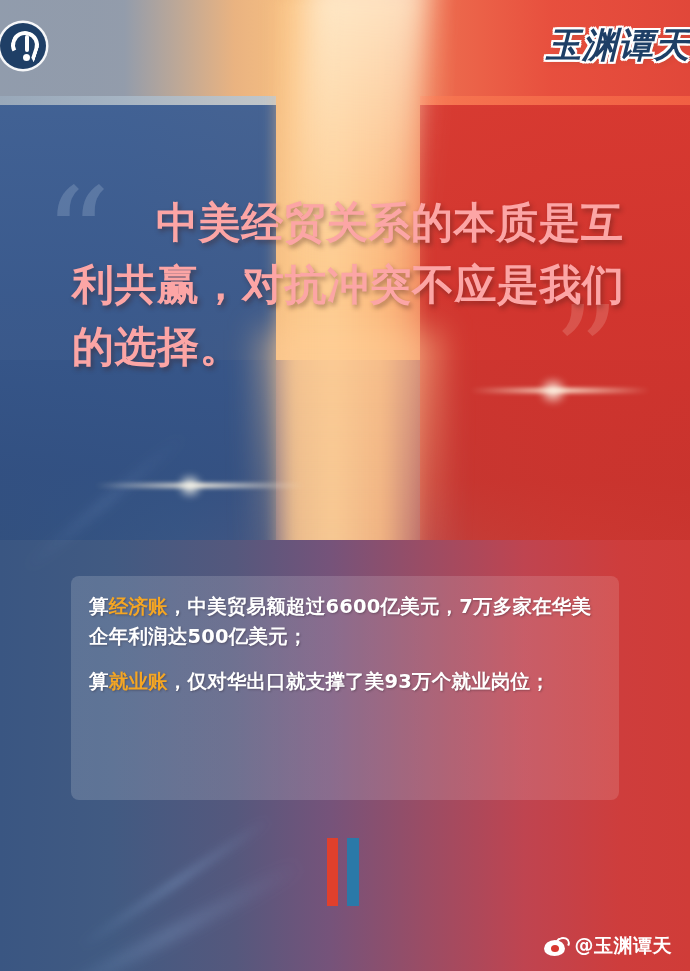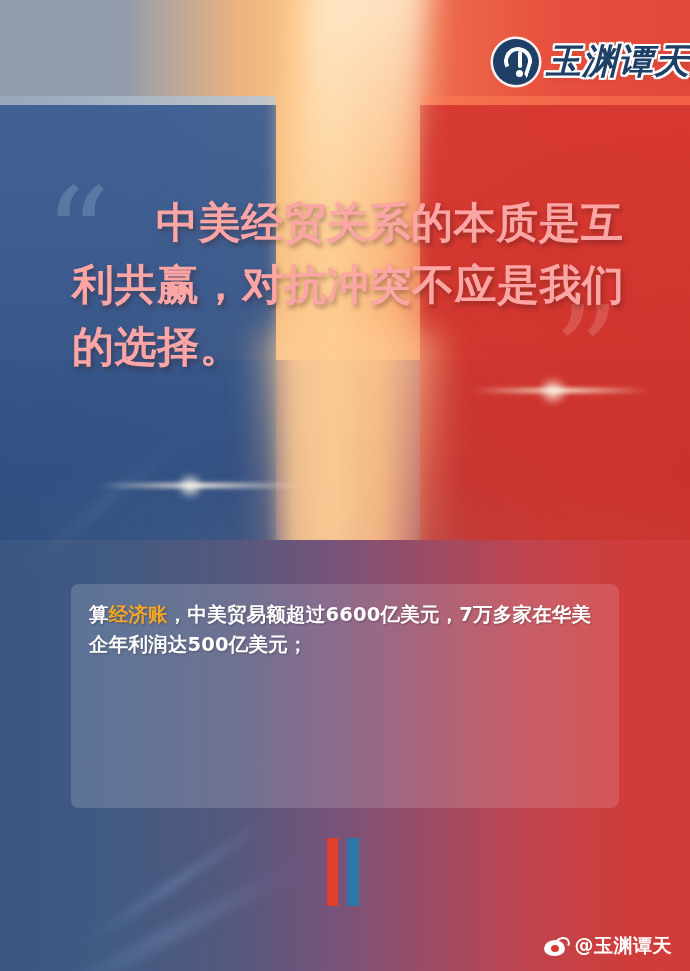--- a/index.html
+++ b/index.html
@@ -191,25 +191,25 @@
     left: 175px; top: 474px;
     width: 30px; height: 24px;
     border-radius: 50%;
     background: radial-gradient(circle, rgba(255,252,240,0.95), rgba(255,215,160,0.0) 70%);
     filter: blur(3px);
   }
 
   
   .logo-wrap {
     position: absolute;
-    top: 38px;
+    top: 22px;
     left: 0; right: 0;
     display: flex;
     align-items: center;
-    justify-content: flex-end;
+    justify-content: space-between;
     gap: 7px;
     z-index: 8;
   }
   .logo-mark {
     width: 46px; height: 46px;
     border-radius: 50%;
     background: #1f3f66;
     position: relative;
     box-shadow: 0 0 0 2.5px rgba(255,255,255,0.92);
     flex: none;
@@ -324,21 +324,20 @@
     width: 548px;
     height: 224px;
     border-radius: 8px;
     background: linear-gradient(90deg,
         rgba(255,255,255,0.16) 0%,
         rgba(255,255,255,0.15) 45%,
         rgba(255,255,255,0.13) 100%);
     z-index: 5;
     padding: 16px 18px 0 18px;
     box-sizing: border-box;
-    margin-top: 8px;
   }
   .para {
     font-family: "DejaVu Sans", "Liberation Sans", sans-serif;
     font-size: 19.5px;
     font-weight: 700;
     line-height: 1.52;
     color: #ffffff;
     margin: 0 0 16px 0;
     text-shadow: 1px 1px 2px rgba(40,30,40,0.35);
     letter-spacing: 0.2px;
@@ -451,20 +450,23 @@
     <div class="quote-mark-open">“</div>
     <div class="quote-mark-close">”</div>
     <div class="quote-text">中美经贸关系的本质是互利共赢，对抗冲突不应是我们的选择。</div>
   </div>
 
 
   <div class="panel">
     <p class="para">
       <span>算</span><span class="hl">经济账</span><span>，中美贸易额超过6600亿美元，7万多家在华美企年利润达500亿美元；</span>
     </p>
+    <p class="para">
+      <span>算</span><span class="hl">就业账</span><span>，仅对华出口就支撑了美93万个就业岗位；</span>
+    </p>
   </div>
 
   <div class="flare-right"></div>
   <div class="flare-right-core"></div>
   <div class="flare-left"></div>
   <div class="flare-left-core"></div>
 
   <div class="footer-bars">
     <div class="bar-red"></div>
     <div class="bar-blue"></div>

